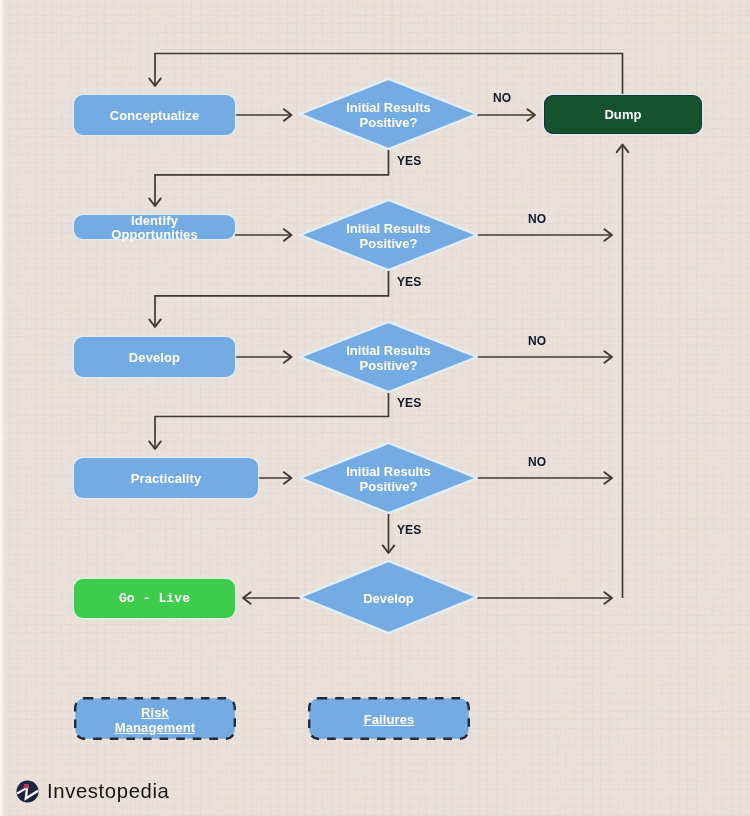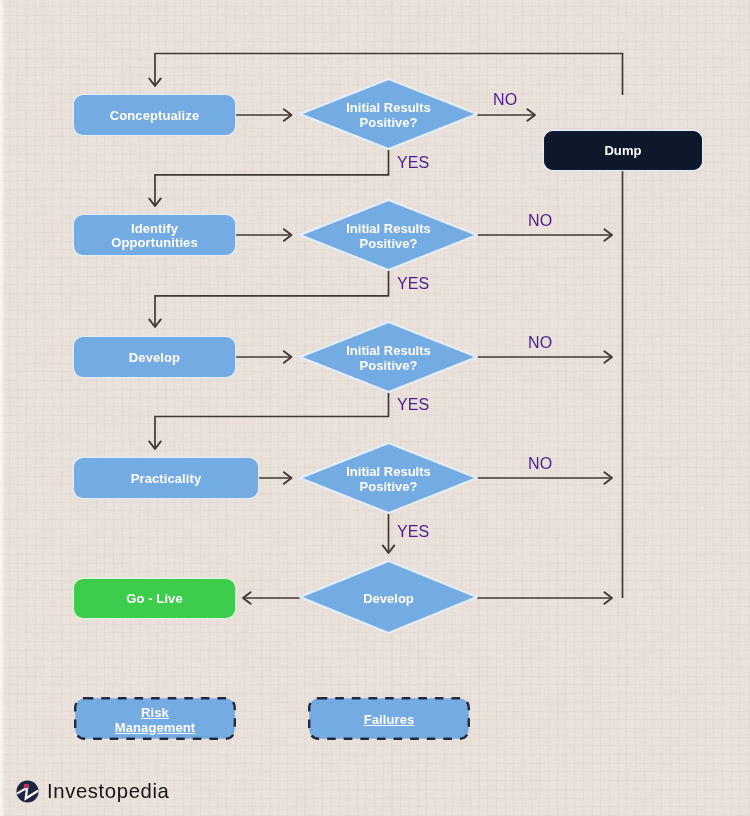--- a/index.html
+++ b/index.html
@@ -28,38 +28,38 @@
 
   .node {
     position:absolute; box-sizing:border-box;
     display:flex; align-items:center; justify-content:center;
     text-align:center; color:#ffffff; font-weight:bold;
     white-space:pre-line; line-height:14.3px;
     letter-spacing:0.1px;
   }
   .box      { border-radius:9px; background:#75abe3; font-size:13px; padding-top:2px;
               box-shadow:0 0 0 1.2px rgba(222,239,253,0.85); }
-  .box.navy { background:#0f172a; box-shadow:0 0 0 1.2px rgba(226,238,252,0.9), inset 0 0 0 1px rgba(22,28,70,0.55);margin-top:36px; }
-  .box.green{ background:#3dcc4c; box-shadow:0 0 0 1.2px rgba(214,250,219,0.9); }
+  .box.navy { background:#14532d; box-shadow:0 0 0 1.2px rgba(226,238,252,0.9), inset 0 0 0 1px rgba(22,28,70,0.55); }
+  .box.green{ background:#3dcc4c; box-shadow:0 0 0 1.2px rgba(214,250,219,0.9);font-family:Liberation Mono, monospace; }
   .box-legend { position:absolute; }
   .legend-label {
     position:absolute; left:0; top:2px; width:100%; height:100%;
     display:flex; align-items:center; justify-content:center;
     color:#ffffff; font-weight:bold; font-size:13px; text-align:center;
     white-space:pre-line; line-height:14.3px;text-decoration:underline;
   }
   .diamond-wrap { position:absolute; }
   .diamond-label {
     position:absolute; left:0; top:0; width:100%; height:100%;
     display:flex; align-items:center; justify-content:center;
     color:#ffffff; font-weight:bold; font-size:13px; text-align:center;
     white-space:pre-line; line-height:14.3px; padding-top:3.5px; box-sizing:border-box;
   }
   .edge-label {
-    position:absolute; color:#4c1d95; font-weight:normal; font-size:16px;
+    position:absolute; color:#0f172a; font-weight:bold; font-size:12px;
     letter-spacing:0.1px; line-height:1;
   }
   .logo { position:absolute; display:flex; align-items:center; }
   .logo-text { font-size:20.3px; color:#141414; letter-spacing:0.62px; margin-left:8px; line-height:1; }
 </style>
 </head>
 <body>
 
 <div id="canvas">
   <svg class="bg-noise">
@@ -139,21 +139,21 @@
 Positive?</div>
   </div>
 
   <div class="node box navy" style="left:544px; top:95px; width:158px; height:39px;">
     <span>Dump</span>
   </div>
 
   <div class="edge-label" style="left:493px; top:92px;">NO</div>
   <div class="edge-label" style="left:397px; top:155px;">YES</div>
 
-  <div class="node box" style="left:74px; top:215px; width:161px; height:40px;">
+  <div class="node box" style="left:74px; top:215px; width:161px; height:24px;">
     <span>Identify
 Opportunities</span>
   </div>
   <div class="diamond-wrap" style="left:299px; top:199px; width:179px; height:72px;">
     <svg width="179" height="72" viewBox="0 0 179 72">
       <polygon points="89.5,1 178,36 89.5,71 1,36" fill="#75abe3" stroke="#e2eefb" stroke-width="2" stroke-linejoin="round"></polygon>
     </svg>
     <div class="diamond-label">Initial Results
 Positive?</div>
   </div>

